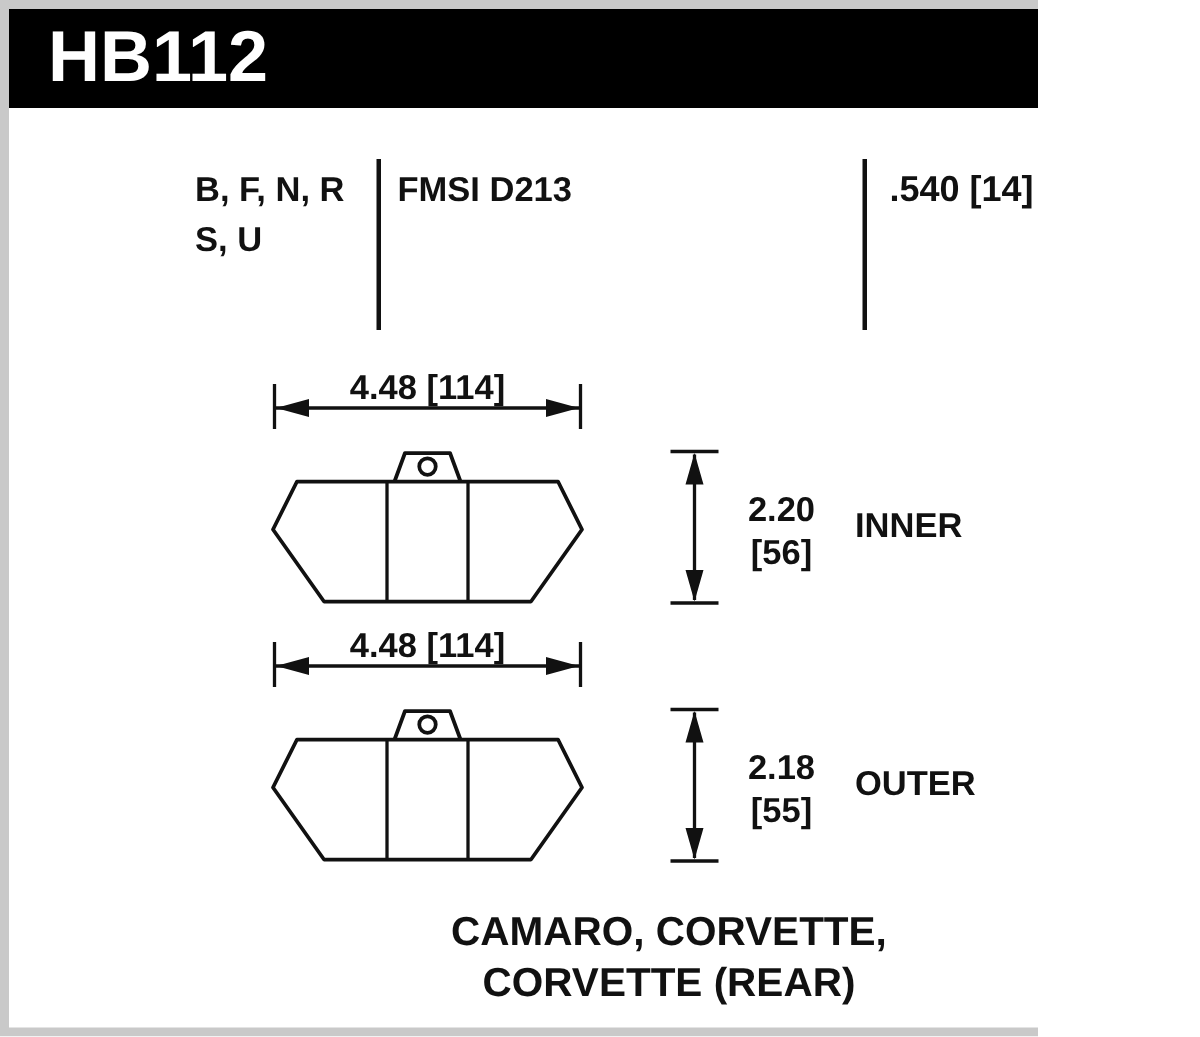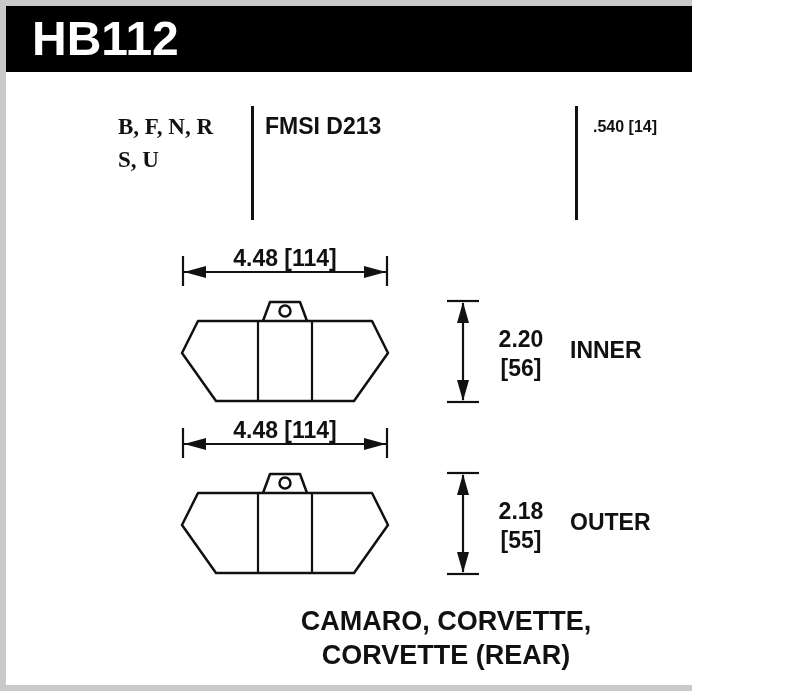--- a/index.html
+++ b/index.html
@@ -10,29 +10,29 @@
     color:#111;
     overflow:hidden;
   }
   .paper { position:absolute; left:6px; top:6px; width:788px; height:679px; background:#ffffff; }
   .header-bar { position:absolute; left:6px; top:6px; width:788px; height:66px; background:#000000; }
   .part-number {
     color:#ffffff; font-weight:bold; font-size:48px; line-height:66px;
     padding-left:26px; letter-spacing:0;
   }
   .spec-col { position:absolute; top:110px; font-size:23px; font-weight:bold; white-space:nowrap; }
-  .spec-compounds { left:118px;font-family:Liberation Serif, serif; }
+  .spec-compounds { left:130px; }
   .spec-fmsi { left:265px;text-align:right; }
   .spec-row { height:33px; line-height:33px; }
   .divider { position:absolute; top:106px; width:3px; height:114px; background:#111111; }
   .d1 { left:251px; }
   .d2 { left:575px; }
   .spec-thickness {
     position:absolute; left:593px; top:110px; height:33px; line-height:33px;
-    font-size:16px; font-weight:bold; white-space:nowrap;
+    font-size:24px; font-weight:bold; white-space:nowrap;
   }
   svg.drawing { position:absolute; left:0; top:0; }
   svg text {
     font-family:"Liberation Sans", sans-serif;
     font-weight:bold; fill:#111111; font-size:23px;
   }
   .ln { stroke:#111111; stroke-width:2.2; fill:none; }
   .outline { stroke:#111111; stroke-width:2.5; fill:none; stroke-linejoin:round; }
   .ar { fill:#111111; stroke:none; }
   .footer {

